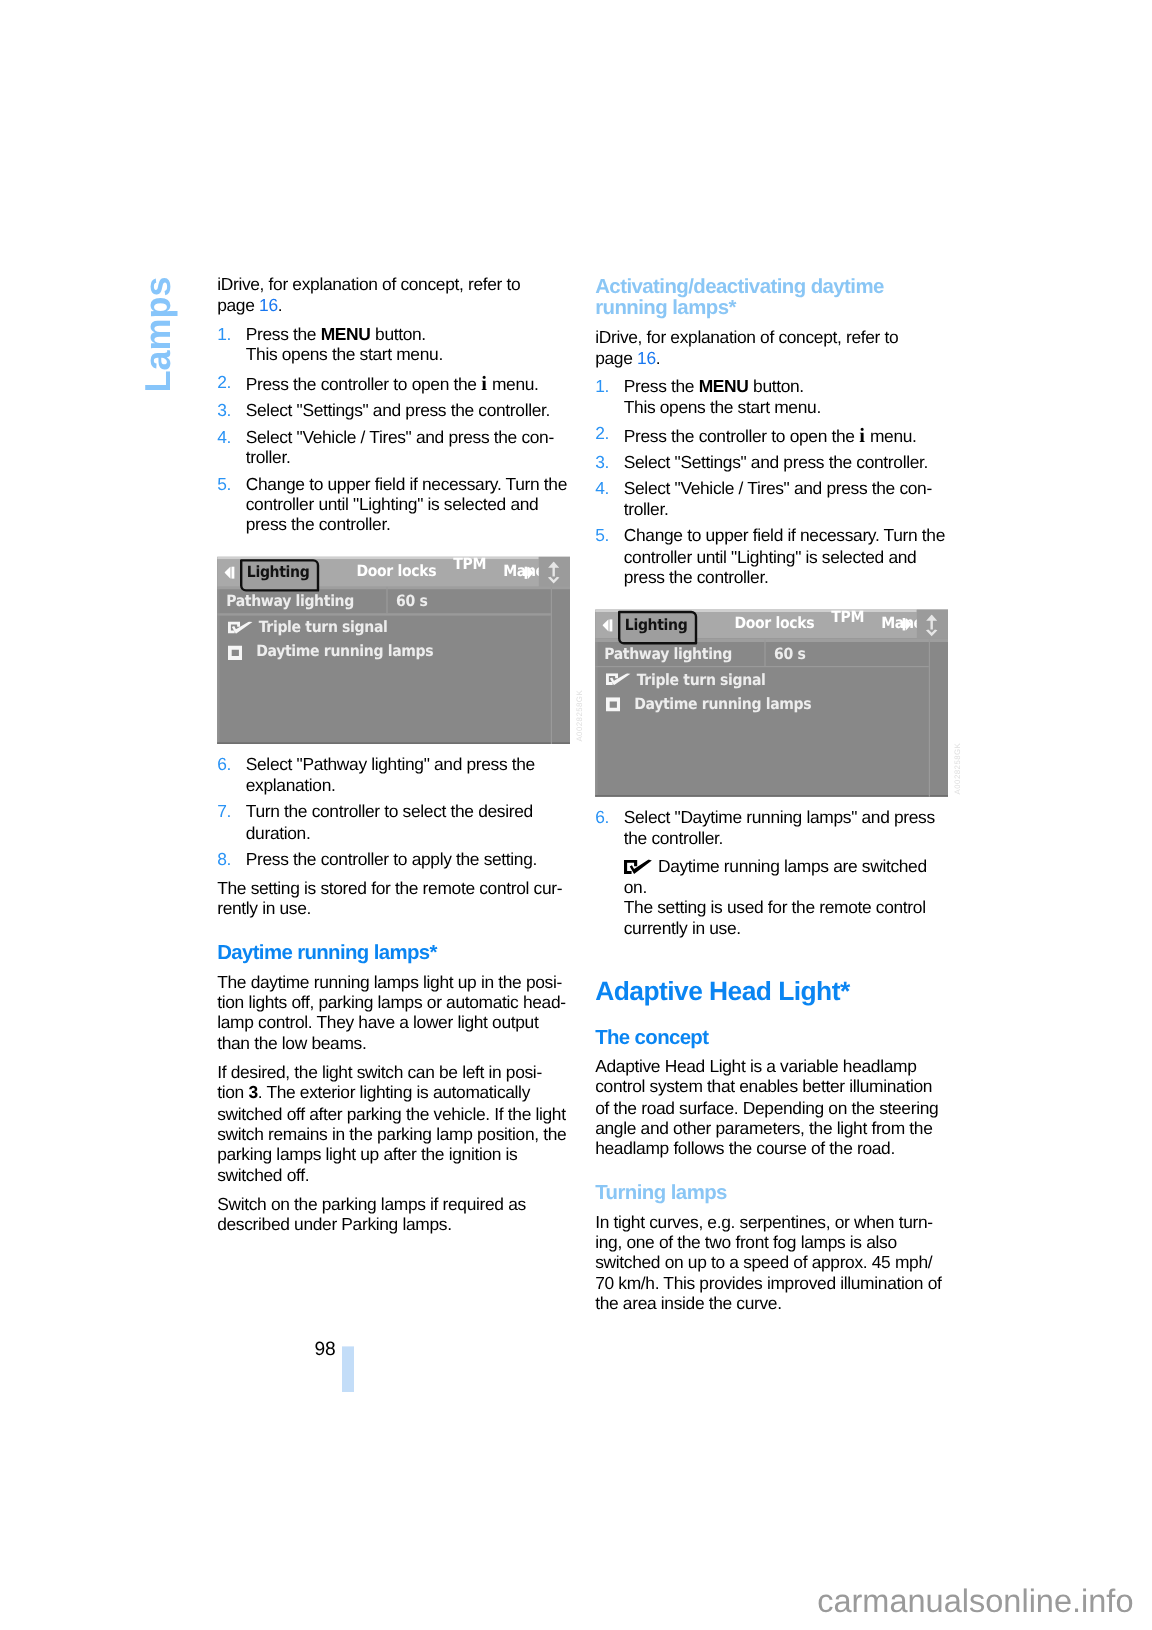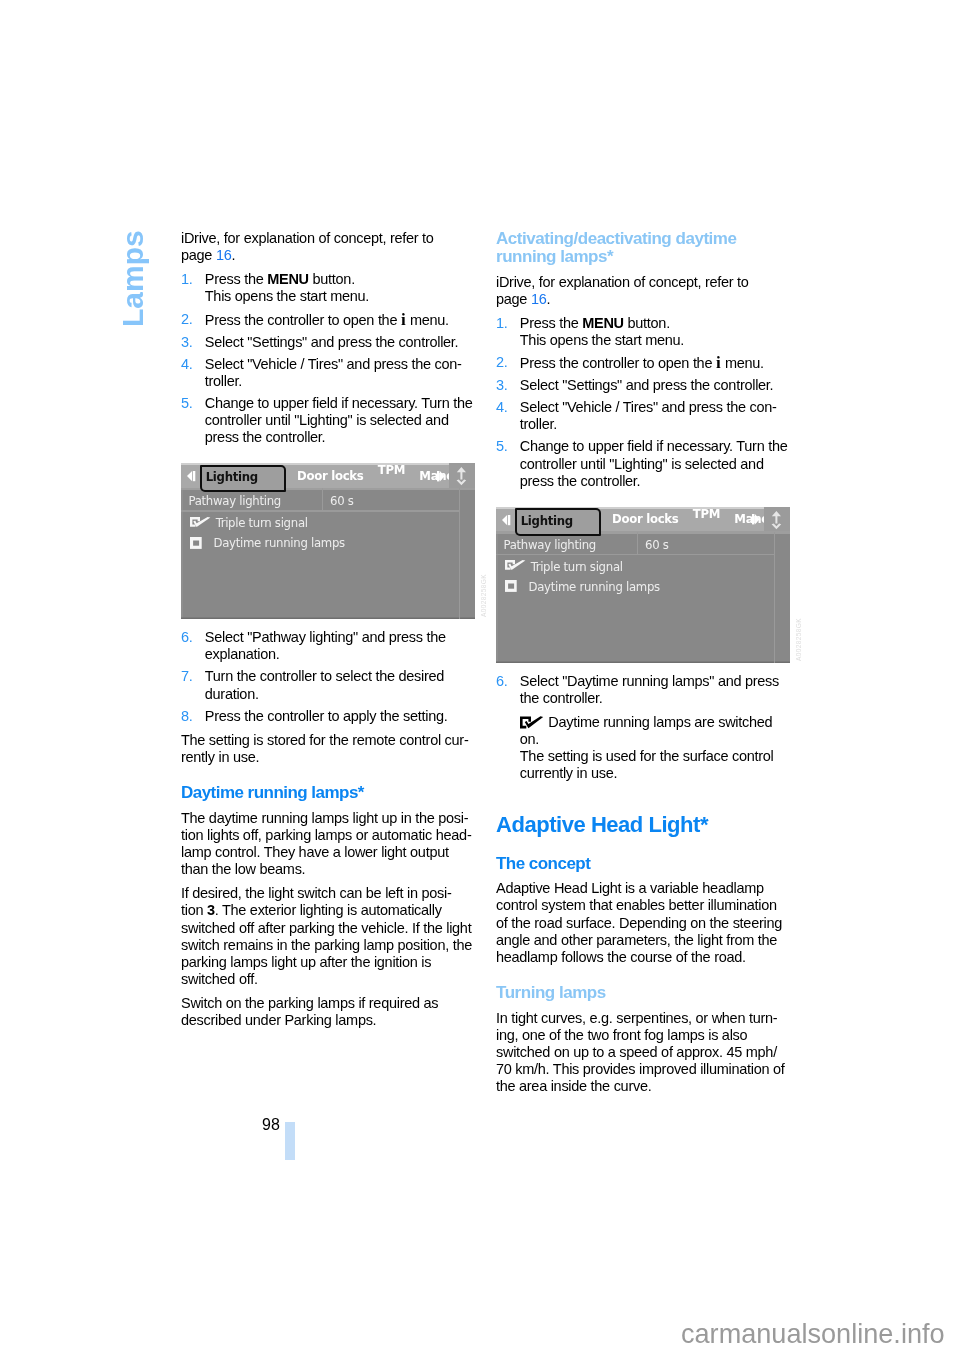--- a/index.html
+++ b/index.html
@@ -47,24 +47,24 @@
   
   .fig{position:relative;width:294px;height:156px;margin:16.5px 0 10px 0;
        background:#888888;white-space:normal;
        box-shadow:inset 0 -1.5px 0 #6f6f6f, inset 2px 0 0 #8f8f8f;}
   .fig .topbar{position:absolute;left:0;top:2.1px;width:294px;height:22.6px;background:#a9a9a9;}
   .fig .topbar-hl{position:absolute;left:0;top:0;width:268px;height:2.1px;background:#cfcfcf;}
   .fig .topbar-sep{position:absolute;left:0;top:24.7px;width:294px;height:2.3px;background:#9e9e9e;}
   .fig .sep{position:absolute;background:#9a9a9a;}
   .fig .tabtext{position:absolute;color:#ffffff;font-weight:bold;
       font-family:"DejaVu Sans Condensed","DejaVu Sans",sans-serif;font-size:13px;line-height:14px;white-space:nowrap;margin-left:22px;}
-  .fig .seltab{position:absolute;border:2.4px solid #0e0e0e;border-radius:1px 5px 1px 5px;background:#9e9e9e;padding-left:20px;}
+  .fig .seltab{position:absolute;border:2.4px solid #0e0e0e;border-radius:1px 5px 1px 5px;background:#9e9e9e;}
   .fig .seltab span{position:absolute;color:#121212;font-weight:bold;
       font-family:"DejaVu Sans Condensed","DejaVu Sans",sans-serif;font-size:13px;white-space:nowrap;}
-  .fig .rowtext{position:absolute;color:#ededed;font-weight:normal;
+  .fig .rowtext{position:absolute;color:#ededed;font-weight:bold;
       font-family:"DejaVu Sans Condensed","DejaVu Sans",sans-serif;font-size:13px;white-space:nowrap;}
   .fig .scrollpane{position:absolute;background:#9a9a9a;}
   .figcode{position:absolute;left:299px;top:154px;color:#dedede;font-size:6.6px;letter-spacing:0.35px;line-height:7px;
      transform:rotate(-90deg);transform-origin:0 0;white-space:nowrap;
      font-family:"Liberation Sans",sans-serif;}
 
   .fig .seltab{left:18.5px;top:1.7px;width:62.5px;height:23.7px;}
   .fig .seltab span{left:4.2px;top:1.3px;}
   .fig .tabtext.t2{left:94px;top:5.9px;}
   .fig .tabtext.t3{left:174.7px;top:0;}
@@ -207,21 +207,21 @@
       <div class="figcode">A0028258GK</div>
     </div>
 
     <ol class="steps">
       <li><span class="num">6.</span><span>Select "Daytime running lamps" and press</span><br><span>the controller.</span></li>
     </ol>
 
     <p class="para result"><svg class="cbxinline" width="24" height="13" viewBox="0 0 24 13">
           <path d="M0 0.6 H11 V5.8 H8.4 V3 H2.6 V9.8 H6.3 V12.4 H0 Z" fill="#000"></path>
           <path d="M4.8 6 L8.4 12.3 L23.2 1 L20.5 0.2 L8.4 8.1 L6.6 5 Z" fill="#000"></path>
-        </svg><span>Daytime running lamps are switched</span><br><span>on.</span><br><span>The setting is used for the surface control</span><br><span>currently in use.</span></p>
+        </svg><span>Daytime running lamps are switched</span><br><span>on.</span><br><span>The setting is used for the remote control</span><br><span>currently in use.</span></p>
 
     <h2 class="blue">Adaptive Head Light*</h2>
     <h3 class="blue">The concept</h3>
     <p class="para"><span>Adaptive Head Light is a variable headlamp</span><br><span>control system that enables better illumination</span><br><span>of the road surface. Depending on the steering</span><br><span>angle and other parameters, the light from the</span><br><span>headlamp follows the course of the road.</span></p>
     <h3 class="pale">Turning lamps</h3>
     <p class="para"><span>In tight curves, e.g. serpentines, or when turn-</span><br><span>ing, one of the two front fog lamps is also</span><br><span>switched on up to a speed of approx. 45 mph/</span><br><span>70 km/h. This provides improved illumination of</span><br><span>the area inside the curve.</span></p>
   </div>
 
   <div class="pagenum">98</div>
   <div class="pagebar"></div>

